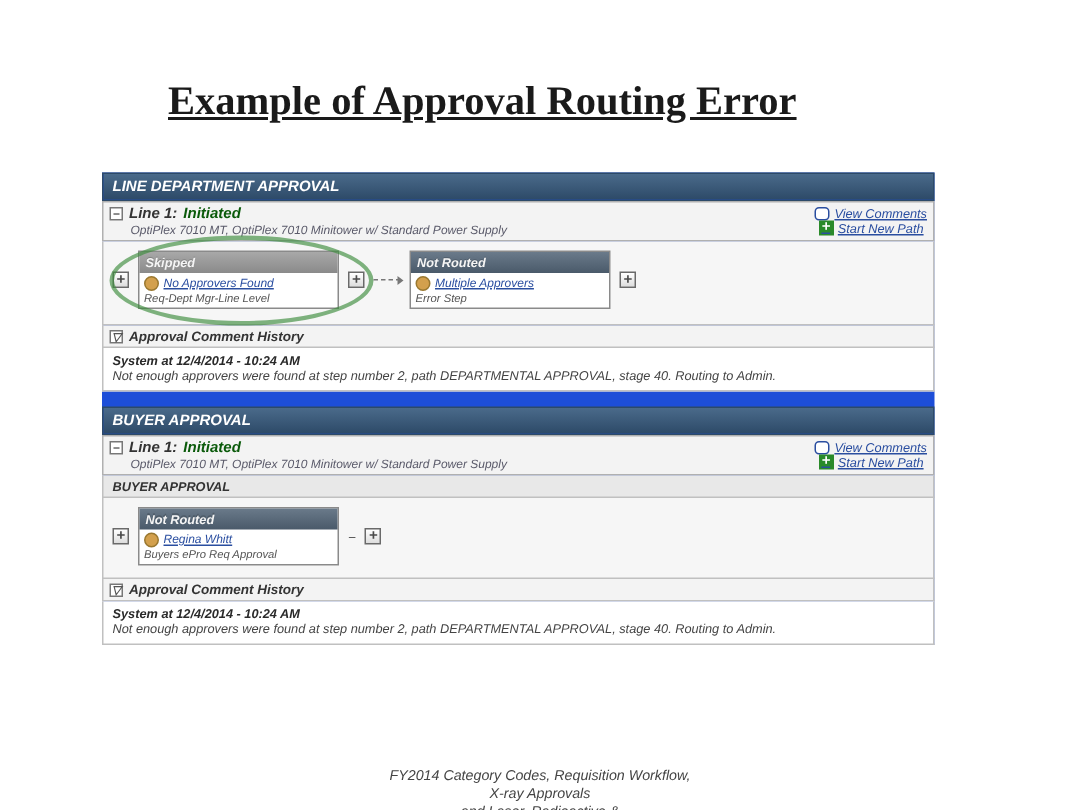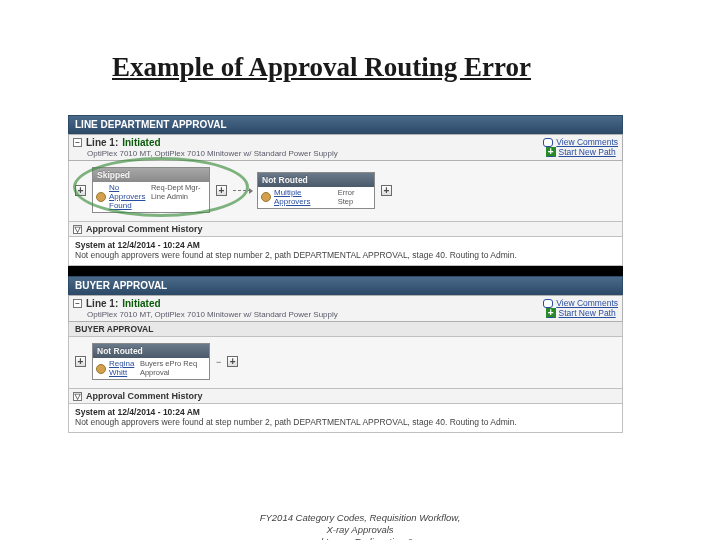--- a/index.html
+++ b/index.html
@@ -20,25 +20,26 @@
   .title {
     font-family: Garamond, "Times New Roman", serif;
     font-size: 27px;
     color: #1a1a1a;
     text-decoration: underline;
     padding: 0 0 6px 50px;
     margin: 0 0 26px 0;
     border-bottom: none;
   }
   .screenshot {
-    background: #000000;
+    background: #1d4ed8;
     width: 555px;
     margin-left: 6px;
     font-size: 9px;
     color: #333;
+    font-style: italic;
   }
   .section-header {
     background: linear-gradient(#4a6a8a, #2d4a68);
     color: #fff;
     font-weight: bold;
     font-size: 10px;
     padding: 3px 6px;
     border: 1px solid #2d4a68;
   }
   .line-row {
@@ -105,41 +106,41 @@
     background: linear-gradient(#fff,#ddd);
     text-align: center;
     line-height: 9px;
     font-size: 10px;
     font-weight: bold;
     color: #4a4a4a;
   }
   .step-box {
     border: 1px solid #8a8a8a;
     background: #fff;
-    width: 118px;
+    width: 134px;
     font-size: 8px;
   }
   .step-title {
     background: linear-gradient(#a8a8a8,#8a8a8a);
     color: #f5f5f5;
     font-weight: bold;
     font-size: 8.5px;
     padding: 2px 4px;
     text-shadow: 0 -1px 0 rgba(0,0,0,.2);
   }
   .step-title.notrouted {
     background: linear-gradient(#6a7a8a,#4a5a6a);
   }
   .step-body {
     padding: 1px 3px 2px 3px;
     display: flex;
     gap: 3px;
     align-items: flex-start;
   }
-  .step-body.col { gap: 0; }
+  .step-body.col { flex-direction: column; gap: 0; }
   .step-person-icon {
     width: 10px; height: 10px; border-radius: 50%;
     background: #d3a04d;
     border: 1px solid #9a7830;
     flex-shrink: 0;
     margin-top: 1px;
   }
   .step-body a { color: #2a4ea0; text-decoration: underline; font-size: 8px; }
   .step-body .sub { color: #555; font-size: 7.5px; }
   .step-line1 { display:flex; align-items:center; gap:3px;}
@@ -229,21 +230,21 @@
       <div class="circle-highlight" style="left:4px; top:-4px; width:176px; height:60px;"></div>
       <div class="wf-row">
         <span class="plus-btn">+</span>
         <div class="step-box">
           <div class="step-title">Skipped</div>
           <div class="step-body col">
             <div class="step-line1">
                 <span class="step-person-icon"></span>
                 <a href="#">No Approvers Found</a>
               </div>
-            <div class="sub">Req-Dept Mgr-Line Admin</div>
+            <div class="sub">Req-Dept Mgr-Line Level</div>
           </div>
         </div>
         <span class="plus-btn">+</span>
         <span class="connector"></span>
         <div class="step-box">
           <div class="step-title notrouted">Not Routed</div>
           <div class="step-body col">
             <div class="step-line1">
                 <span class="step-person-icon"></span>
                 <a href="#">Multiple Approvers</a>

